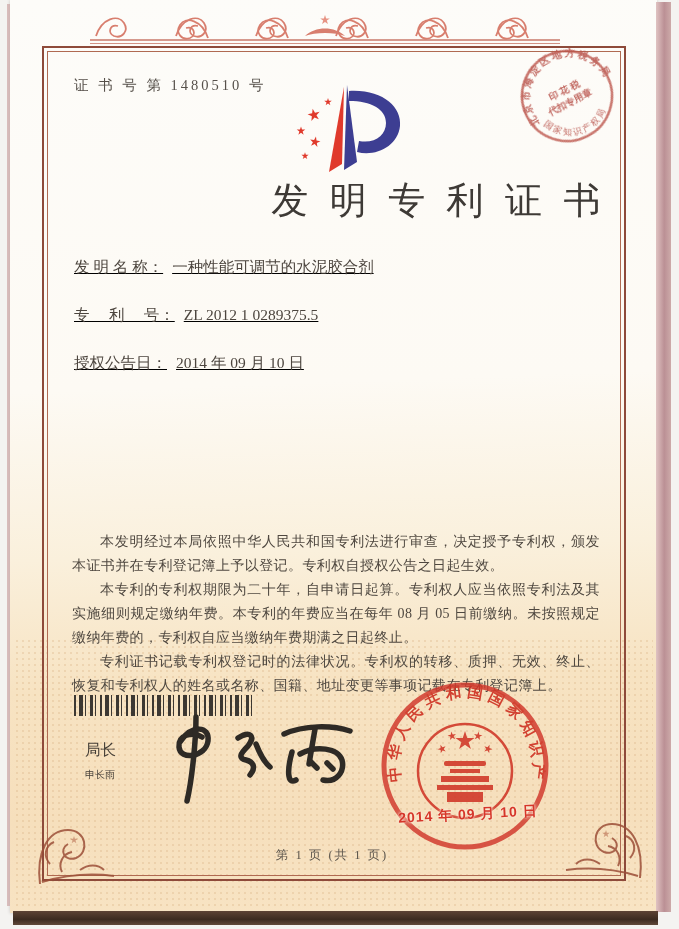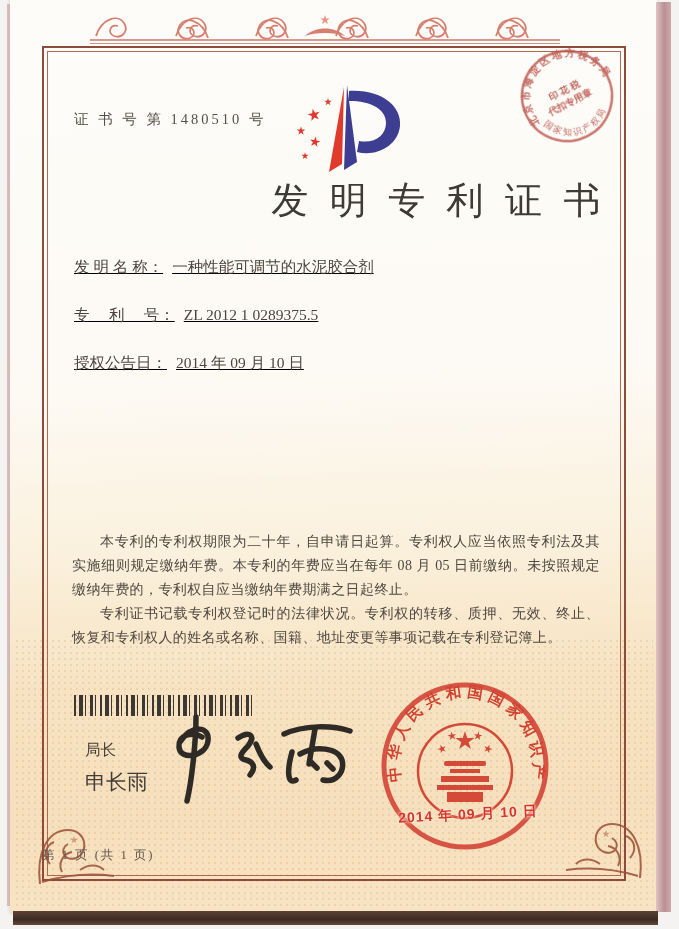--- a/index.html
+++ b/index.html
@@ -28,21 +28,20 @@
     border:2px solid #8e4a3a;
   }
   .frame-inner{position:absolute;inset:3px;border:1px solid #b06a52;}
   .ornament-top{position:absolute;left:80px;top:6px;width:470px;height:42px;}
   .flourish{position:absolute;width:92px;height:86px;}
   .flourish.bl{left:16px;top:806px;}
   .flourish.br{left:552px;top:800px;transform:scaleX(-1);}
   .cert-no{
     position:absolute;left:64px;top:76px;font-size:14.5px;color:#56504a;
     letter-spacing:3px;
-    margin-top:34px;
   }
   .tax-stamp{position:absolute;left:507px;top:46px;width:100px;height:100px;transform:rotate(-27deg);opacity:.88;}
   .logo{position:absolute;left:268px;top:82px;width:145px;height:102px;}
   .title{
     position:absolute;left:32px;top:176px;width:580px;text-align:right;
     font-size:37px;color:#3e3a36;letter-spacing:.58em;text-indent:.58em;
     font-weight:500;
   }
   .fields{position:absolute;left:64px;top:257px;width:520px;text-decoration:underline;}
   .field-row{height:19px;margin-bottom:29px;font-size:15.5px;color:#4c453e;white-space:nowrap;}
@@ -56,32 +55,32 @@
     position:absolute;left:64px;top:695px;width:181px;height:21px;
     background:repeating-linear-gradient(90deg,
       #1c1a19 0 2px,transparent 2px 5px,
       #1c1a19 5px 9px,transparent 9px 11px,
       #1c1a19 11px 12px,transparent 12px 16px,
       #1c1a19 16px 19px,transparent 19px 21px,
       #1c1a19 21px 22px,transparent 22px 26px);
     opacity:.85;
   }
   .signer-title{position:absolute;left:75px;top:740px;font-size:15.5px;color:#433d36;font-family:"Liberation Sans",sans-serif;text-align:right;}
-  .signer-name{position:absolute;left:75px;top:768px;font-size:21px;color:#433d36;font-family:"Liberation Sans",sans-serif;}
+  .signer-name{position:absolute;left:75px;top:768px;font-size:10px;color:#433d36;font-family:"Liberation Sans",sans-serif;}
   .signature{position:absolute;left:140px;top:710px;width:218px;height:96px;}
   .sipo-seal{position:absolute;left:367px;top:678px;width:174px;height:174px;opacity:.92;}
   .seal-date{
     position:absolute;left:378px;top:806px;width:160px;text-align:center;
     font-size:14px;font-weight:bold;color:#d6362a;letter-spacing:1px;
     transform:rotate(-3deg);
     text-shadow:0 0 2px #fdeedd,0 0 4px #fdeedd;
     font-family:"Liberation Sans",sans-serif;
   }
   .footer{
-    position:absolute;left:32px;top:847px;width:580px;text-align:left;
+    position:absolute;left:32px;top:847px;width:580px;text-align:center;
     font-size:12.5px;color:#5c554c;letter-spacing:2px;
   }
   svg text{font-family:"Liberation Serif","DejaVu Serif",serif;}
 </style>
 </head>
 <body>
 
 <svg width="0" height="0" style="position:absolute">
   <defs>
     <path id="star" d="M0,-1 L0.224,-0.309 L0.951,-0.309 L0.363,0.118 L0.588,0.809 L0,0.382 L-0.588,0.809 L-0.363,0.118 L-0.951,-0.309 L-0.224,-0.309 Z"></path>
@@ -176,20 +175,21 @@
     </div>
     <div class="field-row">
       <span class="flabel">专　 利　 号：</span><span class="fvalue">ZL 2012 1 0289375.5</span>
     </div>
     <div class="field-row">
       <span class="flabel">授权公告日：</span><span class="fvalue">2014 年 09 月 10 日</span>
     </div>
   </div>
 
   <div class="paragraphs">
+    <p>本发明经过本局依照中华人民共和国专利法进行审查，决定授予专利权，颁发本证书并在专利登记簿上予以登记。专利权自授权公告之日起生效。</p>
     <p>本专利的专利权期限为二十年，自申请日起算。专利权人应当依照专利法及其实施细则规定缴纳年费。本专利的年费应当在每年 08 月 05 日前缴纳。未按照规定缴纳年费的，专利权自应当缴纳年费期满之日起终止。</p>
     <p>专利证书记载专利权登记时的法律状况。专利权的转移、质押、无效、终止、恢复和专利权人的姓名或名称、国籍、地址变更等事项记载在专利登记簿上。</p>
   </div>
 
   <div class="barcode"></div>
 
   <div class="signer-title">局长</div>
   <div class="signer-name">申长雨</div>
 
   <svg class="signature" viewBox="0 0 218 96">

